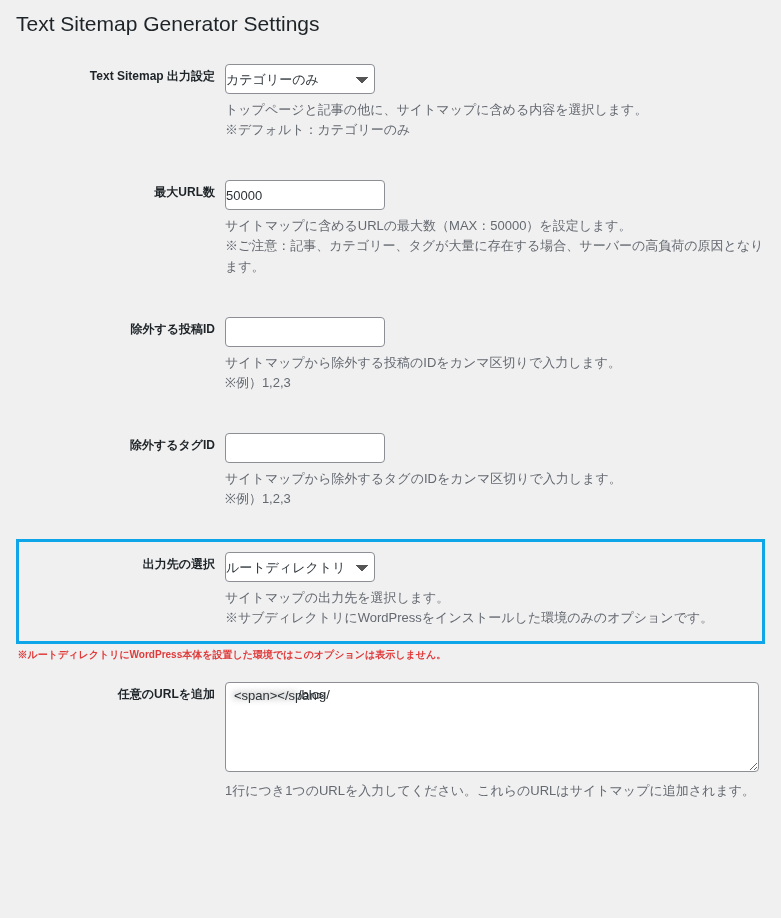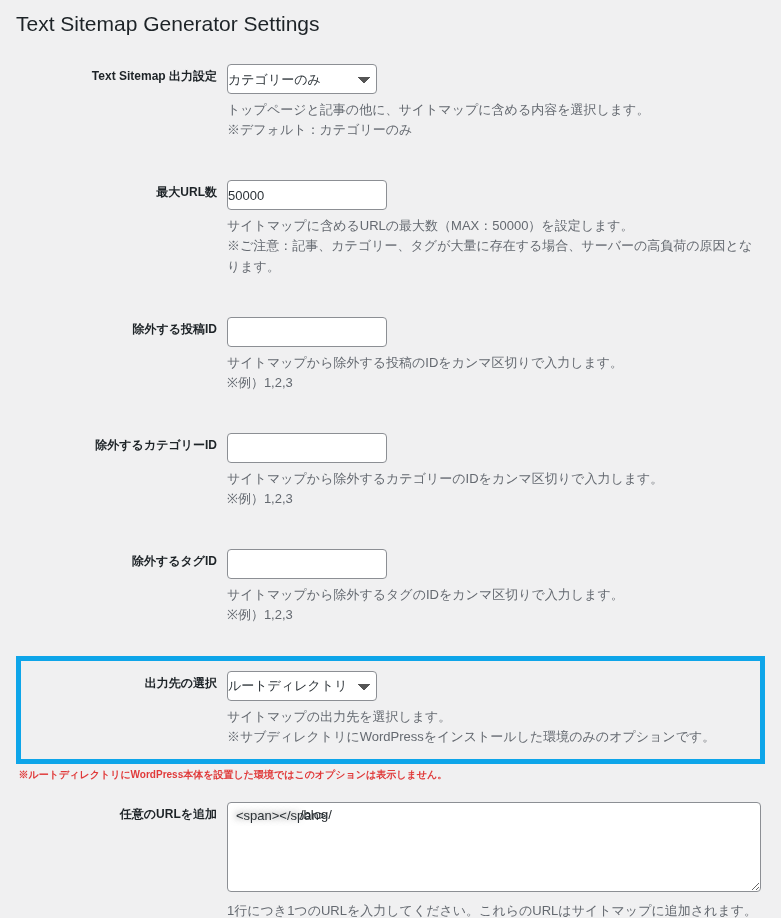--- a/index.html
+++ b/index.html
@@ -72,21 +72,21 @@
     padding: 4px 8px;
     line-height: 1.4;
   }
   .description {
     color: #646970;
     font-size: 13px;
     margin-top: 6px;
     line-height: 1.55;
   }
   .highlight-row {
-    border: 5px solid #0ea5e9;
+    border: 3px solid #0ea5e9;
     border-radius: 8px;
     margin-left: 38px;
   }
   .highlight-row > th {
     padding-left: 6px !important;
     padding-bottom: 12px !important;
   }
   .highlight-row > td {
     padding-bottom: 12px !important;
   }
@@ -138,30 +138,20 @@
       <th>除外する投稿ID</th>
       <td>
         <input type="text" value="" style="">
         <div class="description">
           <span>サイトマップから除外する投稿のIDをカンマ区切りで入力します。</span><br>
           <span>※例）1,2,3</span>
         </div>
       </td>
     </tr>
 
-    <tr>
-      <th>除外するカテゴリーID</th>
-      <td>
-        <input type="text" value="" style="">
-        <div class="description">
-          <span>サイトマップから除外するカテゴリーのIDをカンマ区切りで入力します。</span><br>
-          <span>※例）1,2,3</span>
-        </div>
-      </td>
-    </tr>
 
     <tr>
       <th>除外するタグID</th>
       <td>
         <input type="text" value="" style="">
         <div class="description">
           <span>サイトマップから除外するタグのIDをカンマ区切りで入力します。</span><br>
           <span>※例）1,2,3</span>
         </div>
       </td>

